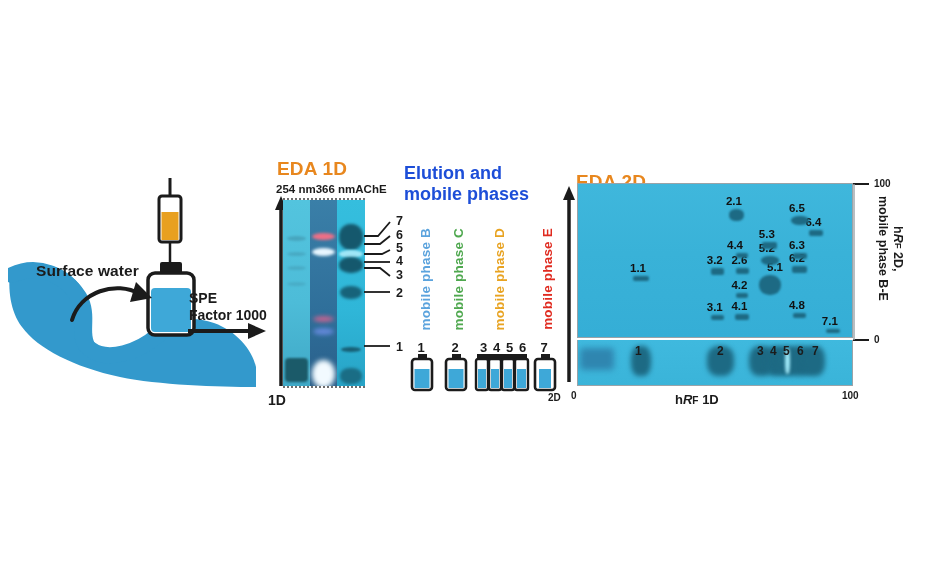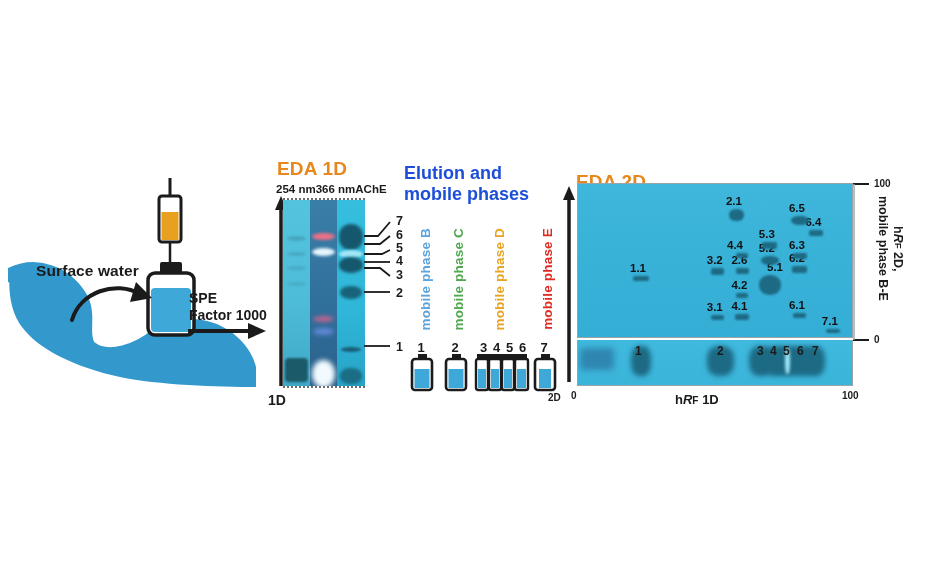--- a/index.html
+++ b/index.html
@@ -279,21 +279,21 @@
       <div class="spotlbl" style="left: 153.4px; top: 70.21px;">2.6</div>
       <div class="spot" style="left: 158.4px; top: 69.41px; width: 12px; height: 5px; border-radius: 2px;"></div>
       <div class="spotlbl" style="left: 137px; top: 55.41px; margin-left: 12px;">4.4</div>
       <div class="spot" style="left: 180.8px; top: 90.98px; width: 22px; height: 20px; border-radius: 46%;"></div>
       <div class="spotlbl" style="left: 189px; top: 76.98px;">5.1</div>
       <div class="spot" style="left: 182.8px; top: 72px; width: 18px; height: 9px; border-radius: 46%;"></div>
       <div class="spotlbl" style="left: 180.8px; top: 58px;">5.2</div>
       <div class="spot" style="left: 184.3px; top: 57.7px; width: 15px; height: 7px; border-radius: 2px;"></div>
       <div class="spotlbl" style="left: 180.8px; top: 43.7px;">5.3</div>
       <div class="spot" style="left: 215.44px; top: 129.08px; width: 13px; height: 5px; border-radius: 2px;"></div>
-      <div class="spotlbl" style="left: 210.94px; top: 115.08px;">6.1</div>
+      <div class="spotlbl" style="left: 210.94px; top: 115.08px;">4.8</div>
       <div class="spot" style="left: 214.44px; top: 82.18px; width: 15px; height: 7px; border-radius: 2px;"></div>
       <div class="spotlbl" style="left: 210.94px; top: 68.18px;">6.2</div>
       <div class="spot" style="left: 214.94px; top: 68.91px; width: 14px; height: 6px; border-radius: 2px;"></div>
       <div class="spotlbl" style="left: 210.94px; top: 54.91px;">6.3</div>
       <div class="spot" style="left: 231.38px; top: 45.96px; width: 14px; height: 6px; border-radius: 2px;"></div>
       <div class="spotlbl" style="left: 227.38px; top: 31.96px;">6.4</div>
       <div class="spot" style="left: 212.94px; top: 32.22px; width: 18px; height: 9px; border-radius: 46%;"></div>
       <div class="spotlbl" style="left: 210.94px; top: 18.22px;">6.5</div>
       <div class="spot" style="left: 247.82px; top: 144.88px; width: 14px; height: 4px; border-radius: 2px;"></div>
       <div class="spotlbl" style="left: 243.82px; top: 130.88px;">7.1</div>

